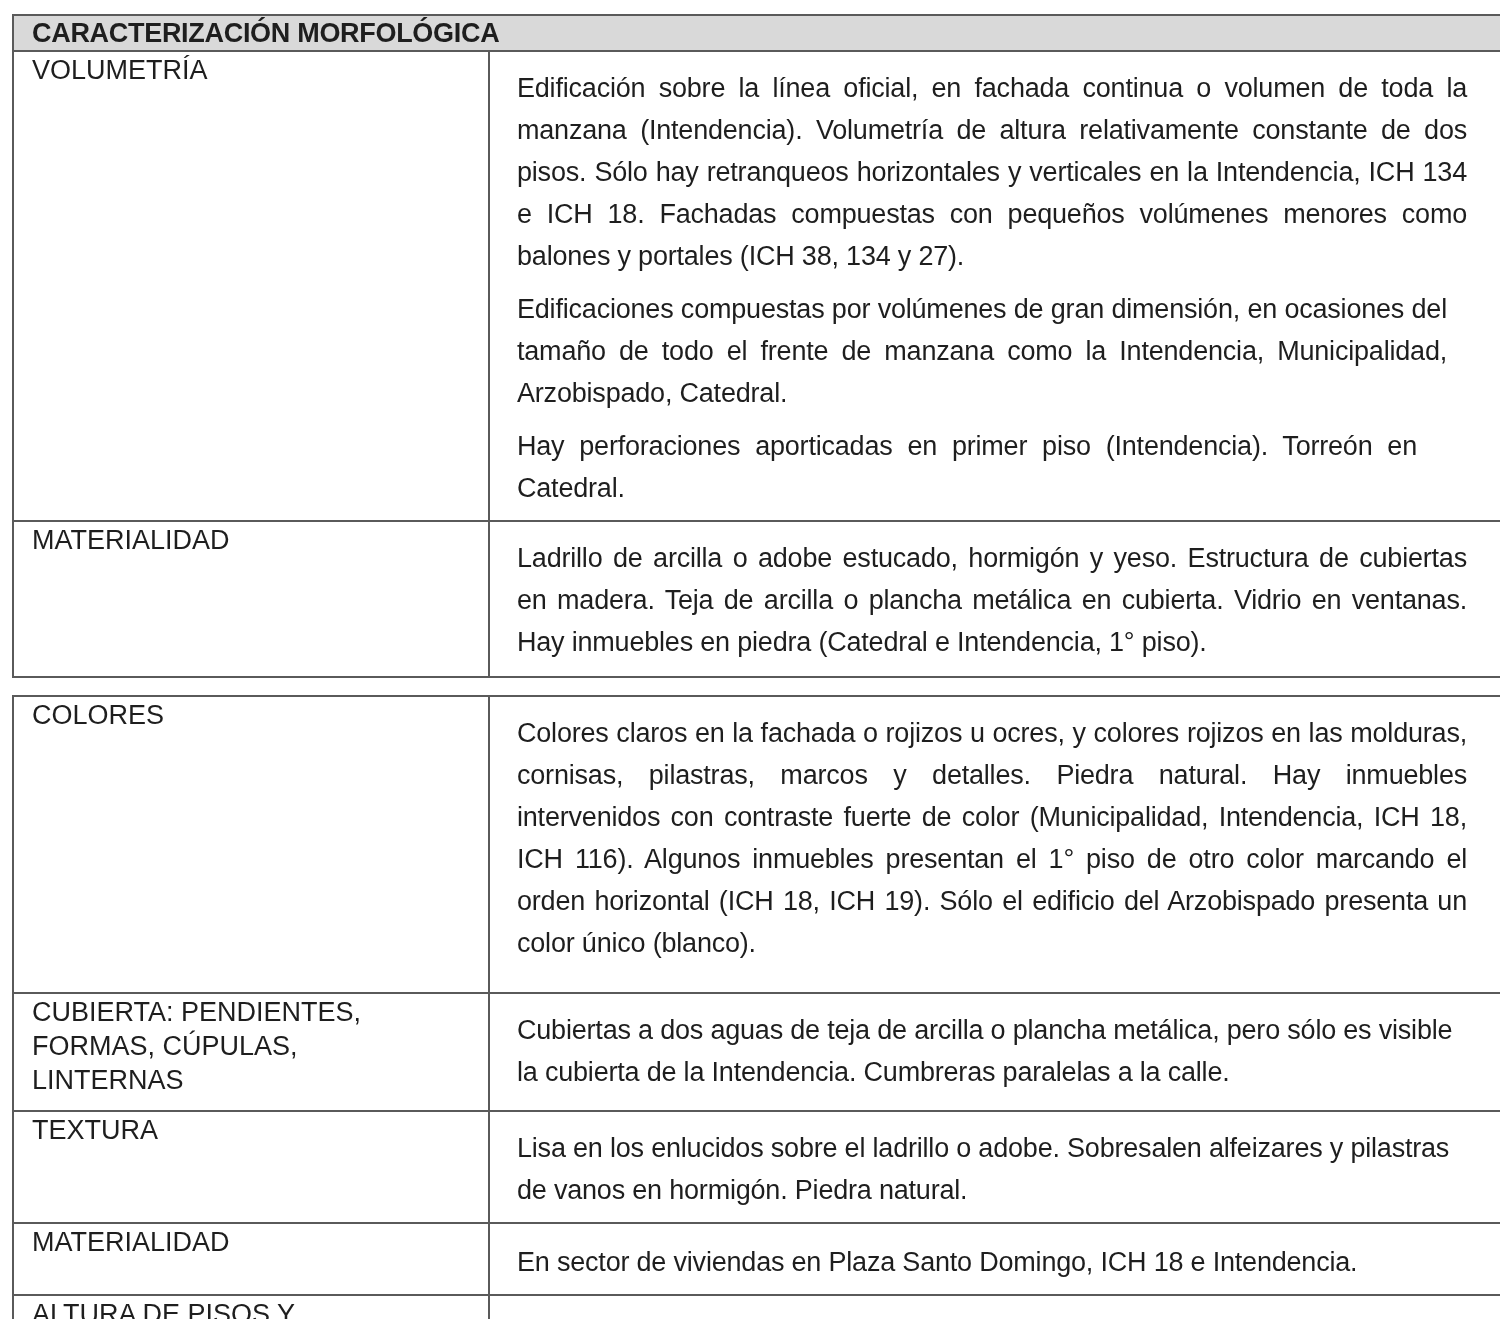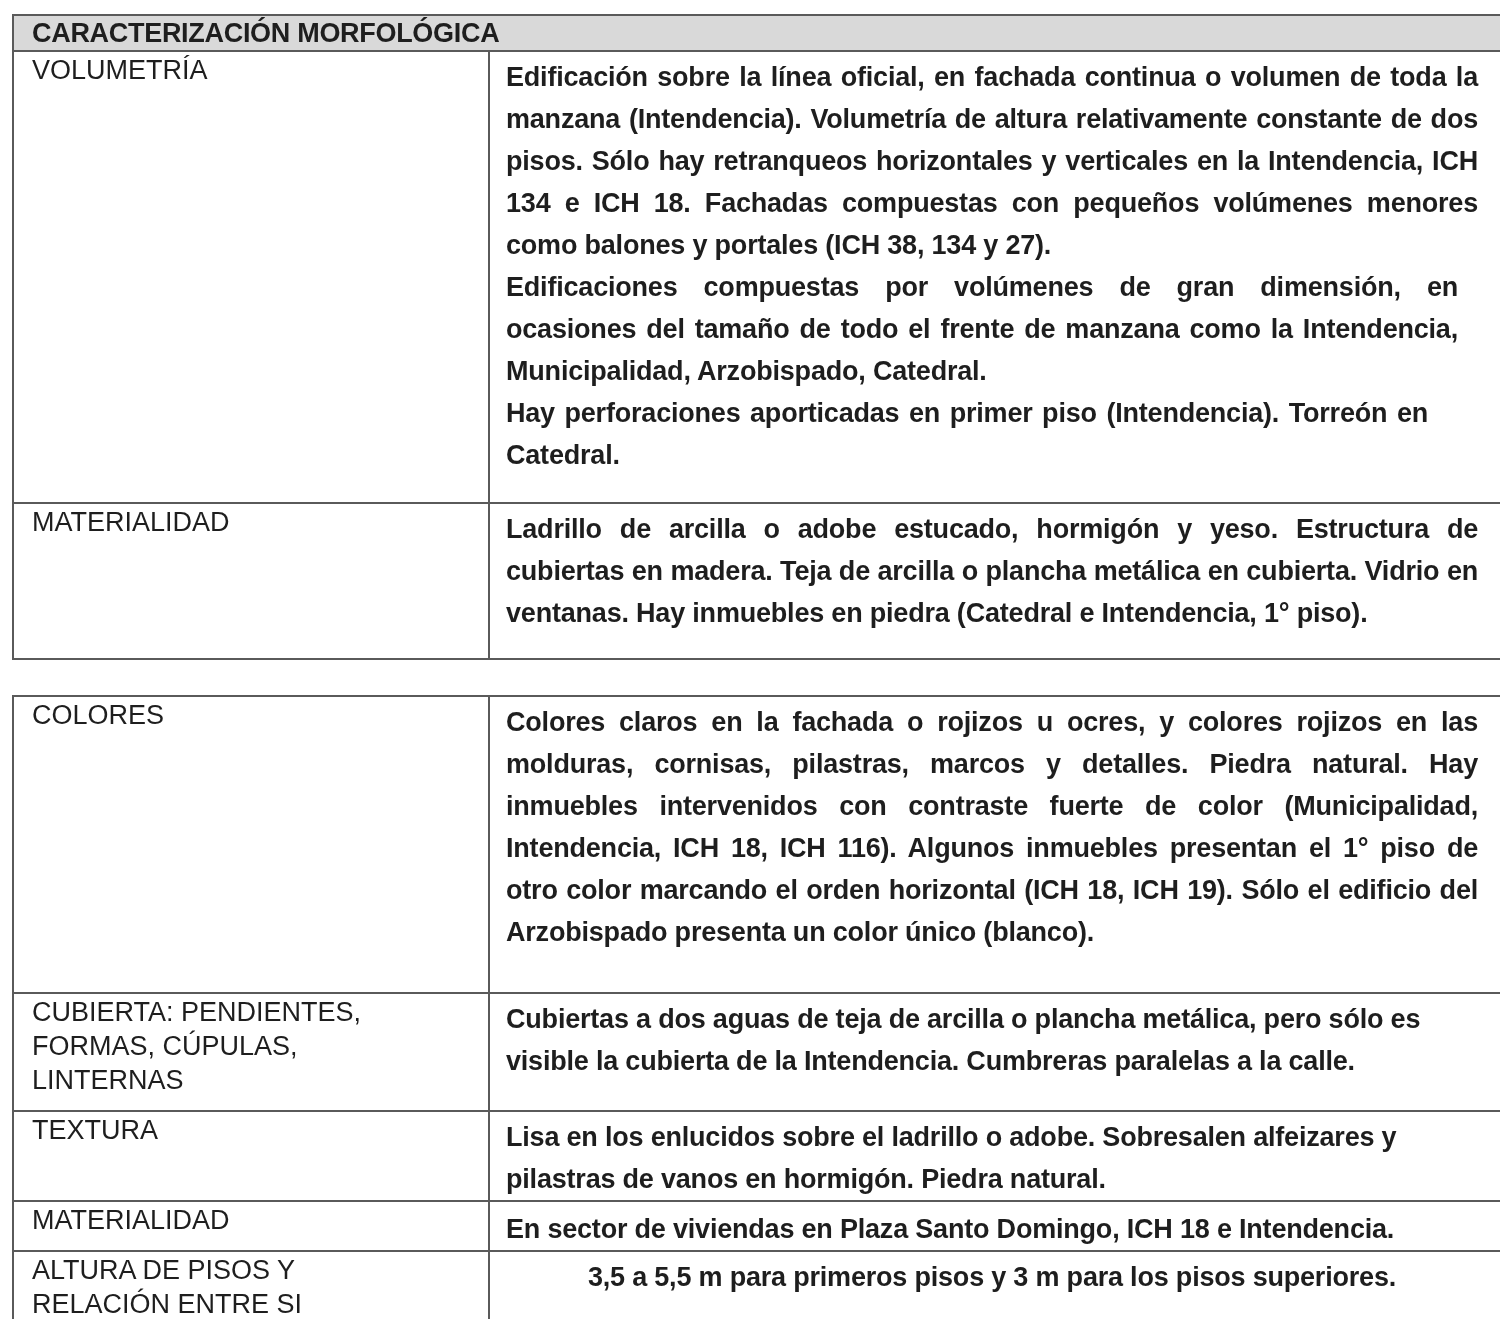--- a/index.html
+++ b/index.html
@@ -6,21 +6,21 @@
   body { width: 1500px; height: 1319px; position: relative; overflow: hidden;
          font-family: "Liberation Sans", "DejaVu Sans", sans-serif; color: #1e1e1e; }
   table { position: absolute; left: 12px; width: 1494px; border-collapse: collapse; table-layout: fixed; }
   td { border: 2px solid #5a5a5a; vertical-align: top; padding: 0; }
   col.c1 { width: 476px; }
   col.c2 { width: 1018px; }
   .hdr td { background: #d9d9d9; height: 34px; }
   .hdr-text { font-weight: bold; font-size: 27px; padding: 2px 0 0 18px; display: block; letter-spacing: -0.3px; line-height: 31px; }
   .label { font-size: 27px; line-height: 34px; padding: 1px 0 0 18px; display: block; }
   .desc { font-size: 27px; line-height: 42px; padding: 4px 28px 0 16px; display: block; text-align: justify; letter-spacing: -0.2px; }
-  .desc p { margin: 0; font-weight: bold; }
+  .desc p { margin: 11px; }
   #t1 { top: 14px; }
   #t2 { top: 695px; }
 </style>
 </head>
 <body>
 
 <table id="t1">
   <colgroup>
       <col class="c1">
       <col class="c2">

